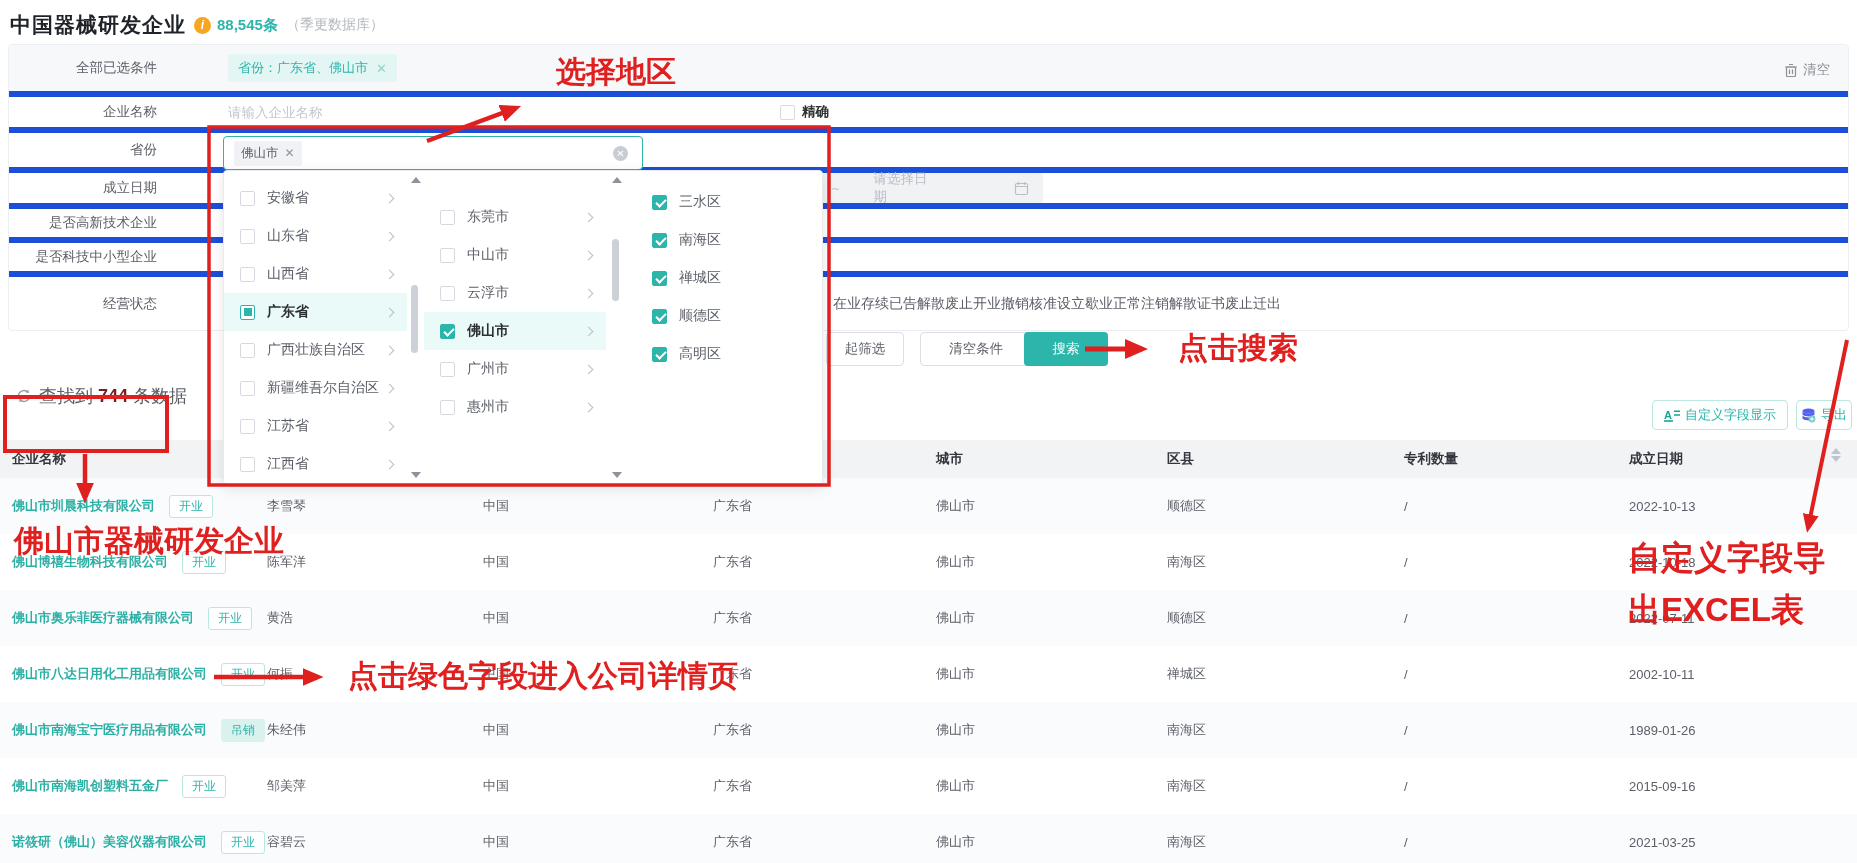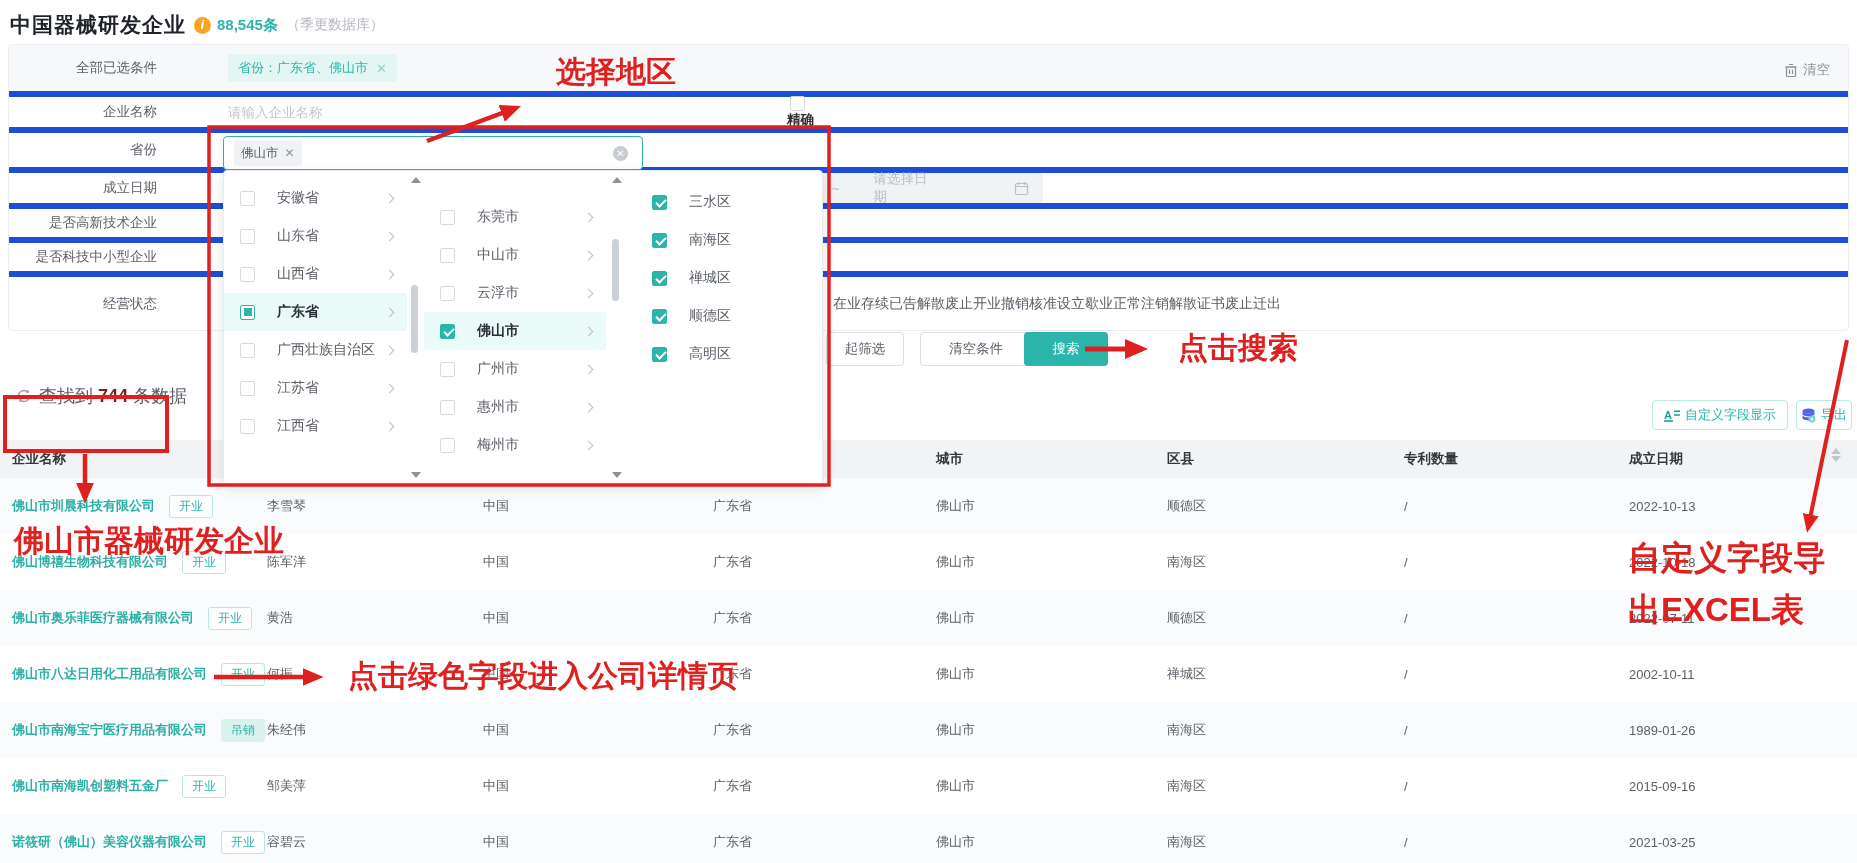--- a/index.html
+++ b/index.html
@@ -25,21 +25,21 @@
   .r1 { height:52px; background:#f7f8fa; border-top-left-radius:4px; border-top-right-radius:4px; }
   .r2 { height:36px; } .r3 { height:40px; } .r4 { height:36px; } .r5 { height:34px; } .r6 { height:34px; } .r7 { height:54px; }
 
   .sel-tag { background:#e3f6f3; color:#2cb5ab; font-size:13px; padding:5px 10px; border-radius:3px; display:inline-flex; align-items:center; }
   .sel-tag .x { margin-left:8px; color:#8fd4cc; font-size:13px; cursor:pointer; }
   .clear-all { position:absolute; right:18px; top:16px; display:flex; align-items:center; color:#8b9097; font-size:13.5px; cursor:pointer; }
   .clear-all svg { margin-right:5px; }
 
   .name-input { border:none; outline:none; font-size:13.5px; width:420px; background:transparent; color:#303133; }
   .name-input::placeholder { color:#c3c7ce; }
-  .exact-box { position:absolute; left:552px; display:flex; align-items:center;flex-direction:column; }
+  .exact-box { position:absolute; left:552px; display:flex; align-items:center; }
   .cbx { width:15px; height:15px; border:1px solid #d6dae0; border-radius:2px; background:#fff; display:inline-block; }
   .exact-box span.t { font-size:13.5px; color:#303133; margin-left:7px; font-weight:bold; }
 
   .date-range { position:absolute; left:385px; width:430px; height:30px; background:#f0f2f4; border-radius:3px;
                 display:flex; align-items:center; font-size:13.5px; color:#b9bec7; padding:0 14px; }
   .date-range .ph1 { margin-left:8px; } .date-range .sep { margin:0 34px 0 140px; }
   .date-range .cal { margin-left:84px; display:flex; }
 
   .status-tags { position:absolute; left:605px; display:flex; font-size:14px; color:#5a5e66; white-space:nowrap; }
   .status-tags span { cursor:pointer; }
@@ -82,21 +82,21 @@
   .in-tag .x { color:#909399; margin-left:6px; font-size:12px; }
   .clear-circ { position:absolute; right:14px; width:15px; height:15px; border-radius:50%; background:#c8ccd3; color:#fff;
                 font-size:10px; display:flex; align-items:center; justify-content:center; }
   .drop-panel { position:absolute; left:223px; top:170px; width:600px; height:315px; background:#fff;
                 border:1px solid #e8eaef; box-shadow:0 4px 14px rgba(0,0,0,.10); border-radius:4px; z-index:40; overflow:hidden; }
   .col { position:absolute; top:0; bottom:0; }
   .col1 { left:0;  width:183px; padding-top:8px; }
   .col2 { left:200px; width:182px; padding-top:27px; }
   .col3 { left:412px; width:160px; padding-top:12px; }
   .opt { height:38px; display:flex; align-items:center; padding:0 12px 0 16px; font-size:14px; color:#5a5e66; cursor:pointer; position:relative; }
-  .opt .lbl { margin-left:22px; white-space:nowrap; overflow:hidden; }
+  .opt .lbl { margin-left:12px; white-space:nowrap; overflow:hidden; }
   .opt.active { background:#eafaf8; color:#2b2f36; font-weight:bold; }
   .chev { position:absolute; right:14px; width:7px; height:7px; border-top:1.5px solid #b9bec7; border-right:1.5px solid #b9bec7; transform:rotate(45deg); }
   .cb { width:15px; height:15px; flex:0 0 15px; border:1px solid #d6dae0; border-radius:2px; background:#fff; position:relative; }
   .cb.checked { background:#2cb5ab; border-color:#2cb5ab; }
   .cb.checked::after { content:""; position:absolute; left:4.5px; top:1.5px; width:4px; height:8px;
                        border-right:2px solid #fff; border-bottom:2px solid #fff; transform:rotate(45deg); }
   .cb.ind { border-color:#2cb5ab; }
   .cb.ind::after { content:""; position:absolute; left:2.5px; top:2.5px; width:8px; height:8px; background:#2cb5ab; }
   .sbar { position:absolute; top:4px; bottom:4px; width:12px; }
   .sb1 { left:185px; } .sb2 { left:386px; }
@@ -388,20 +388,25 @@
           <span class="lbl">广东省</span>
           <span class="chev"></span>
         </div>
       <div class="opt">
           <span class="cb"></span>
           <span class="lbl">广西壮族自治区</span>
           <span class="chev"></span>
         </div>
       <div class="opt">
           <span class="cb"></span>
+          <span class="lbl">新疆维吾尔自治区</span>
+          <span class="chev"></span>
+        </div>
+      <div class="opt">
+          <span class="cb"></span>
           <span class="lbl">江苏省</span>
           <span class="chev"></span>
         </div>
       <div class="opt">
           <span class="cb"></span>
           <span class="lbl">江西省</span>
           <span class="chev"></span>
         </div>
     </div>
     <div class="sbar sb1">
@@ -431,25 +436,20 @@
           <span class="chev"></span>
         </div>
       <div class="opt">
           <span class="cb"></span>
           <span class="lbl">广州市</span>
           <span class="chev"></span>
         </div>
       <div class="opt">
           <span class="cb"></span>
           <span class="lbl">惠州市</span>
-          <span class="chev"></span>
-        </div>
-      <div class="opt">
-          <span class="cb"></span>
-          <span class="lbl">梅州市</span>
           <span class="chev"></span>
         </div>
     </div>
     <div class="sbar sb2">
         <span class="car up"></span>
         <span class="thumb"></span>
         <span class="car down"></span>
       </div>
     <div class="col col3">
       <div class="opt">

